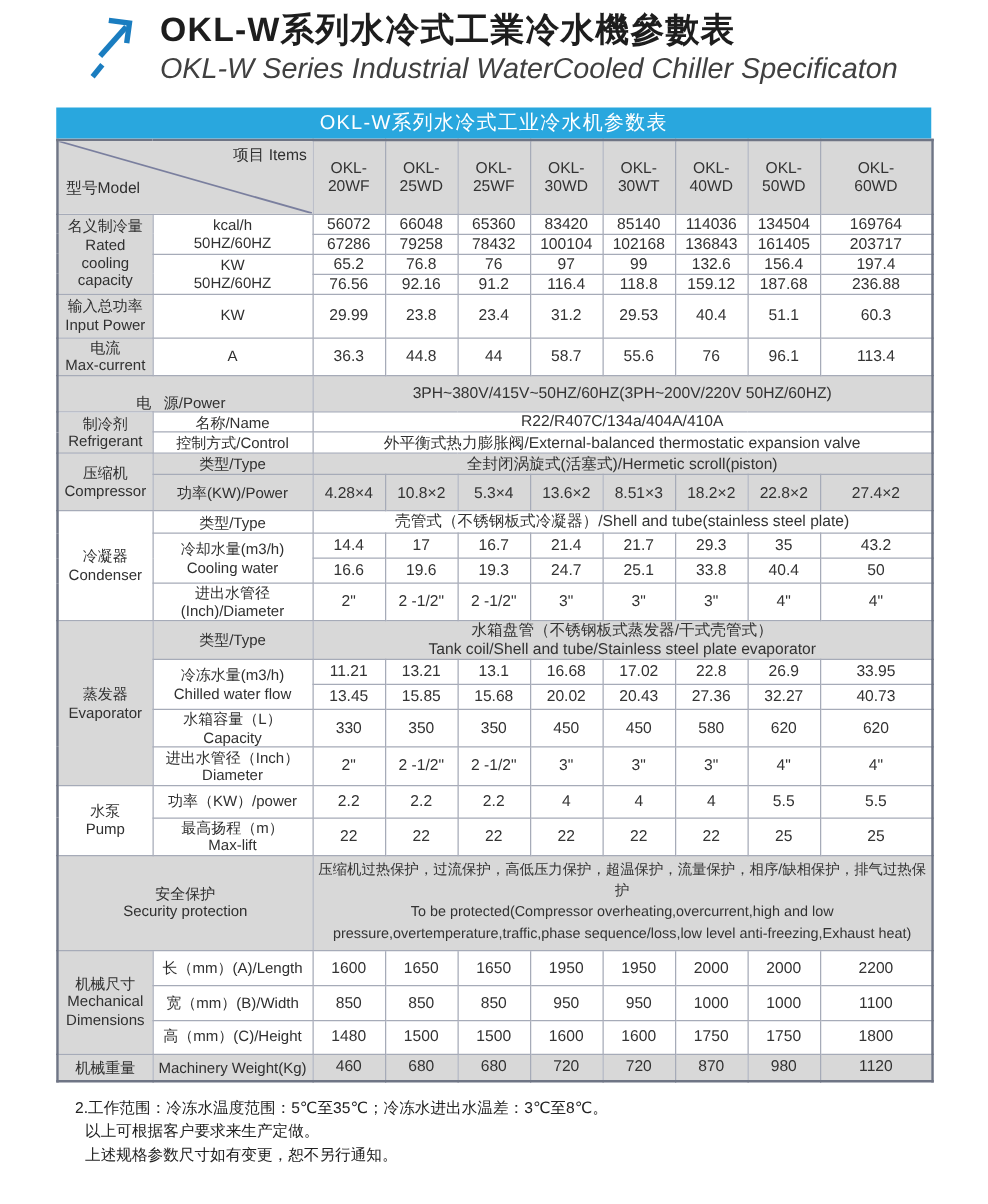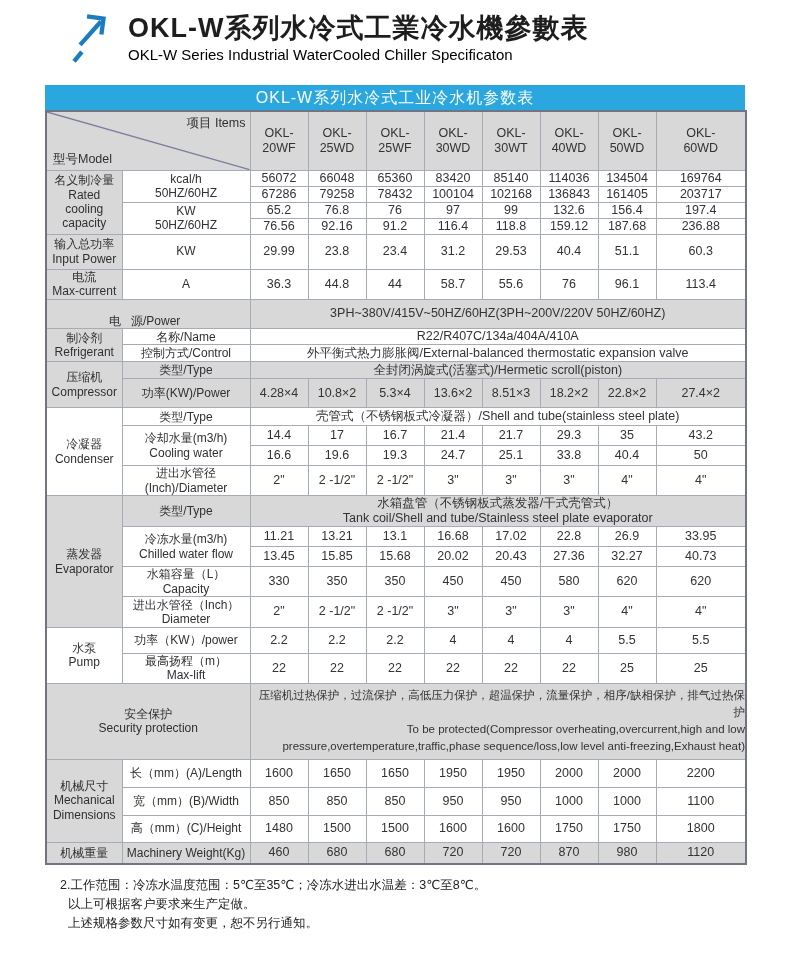--- a/index.html
+++ b/index.html
@@ -7,51 +7,51 @@
     width:790px;height:963px;background:#ffffff;
     font-family:"Liberation Sans","DejaVu Sans",sans-serif;
     color:#2b2b2b;-webkit-font-smoothing:antialiased;
   }
   .page{position:relative;width:790px;height:963px;overflow:hidden;}
 
   
   .title-block{display:flex;align-items:center;padding:8px 0 0 72px;}
   .arrow-wrap{margin:4px 12px 0 0;flex:0 0 auto;}
   .title-zh{font-size:27px;font-weight:700;letter-spacing:1px;color:#1d1d1d;line-height:1.12;}
-  .title-en{font-size:15px;font-weight:400;color:#000000;margin-top:2px;}
+  .title-en{font-size:23px;font-weight:400;color:#404040;margin-top:2px;font-style:italic;}
 
   
   .table-wrap{margin:17px 0 0 45px;width:700px;}
   .table-title{
     background:#29a7de;color:#ffffff;text-align:center;
     font-size:16px;height:25px;line-height:25px;letter-spacing:1px;
   }
   table{width:700px;border-collapse:collapse;table-layout:fixed;border:2px solid #6f7585;background:#ffffff;}
   td{
     border:1px solid #a6abb8;text-align:center;vertical-align:middle;
     padding:0 2px;font-size:12px;line-height:1.2;white-space:pre-line;
     overflow:hidden;color:#303030;
   }
   tr.st > td{border-top:1.6px solid #6f7585;}
   tr.g > td, td.g{background:#d8d8d8;}
   .v{font-size:12.5px;color:#333333;}
   .lbl{font-size:12px;}
   .item{font-size:12px;}
-  .sec{text-align:right;font-size:11.5px;line-height:1.5;padding:3px 0;color:#333333;}
+  .sec{text-align:center;font-size:11.5px;line-height:1.5;padding:3px 0;color:#333333;}
 
   
   .rh15{height:15px}.rh16{height:16px}.rh17{height:17px}.rh18{height:18px}
   .rh20{height:20px}.rh22{height:22px}.rh26{height:26px}.rh27{height:27px}
   .rh28{height:28px}.rh29{height:29px}.rh30{height:30px}.rh31{height:31px}
   .rh35{height:35px}.rh56{height:56px}
 
   
   .diag{position:relative;text-align:left;}
   .diag svg{position:absolute;left:0;top:0;width:100%;height:100%;}
-  .dm{position:absolute;left:6px;bottom:3px;font-size:12.5px;}
+  .dm{position:absolute;left:6px;bottom:13px;font-size:12.5px;}
   .di{position:absolute;right:4px;top:4px;font-size:12.5px;}
 
   
   td.pwr{text-align:left;}
   .pwr-l{display:inline-block;width:72px;text-align:right;}
   .pwr-r{display:inline-block;margin-left:10px;}
 
   
   .notes{margin:13px 0 0 34px;width:752px;font-size:12.5px;color:#222222;}
   .note{margin-bottom:3.5px;line-height:1.25;}

